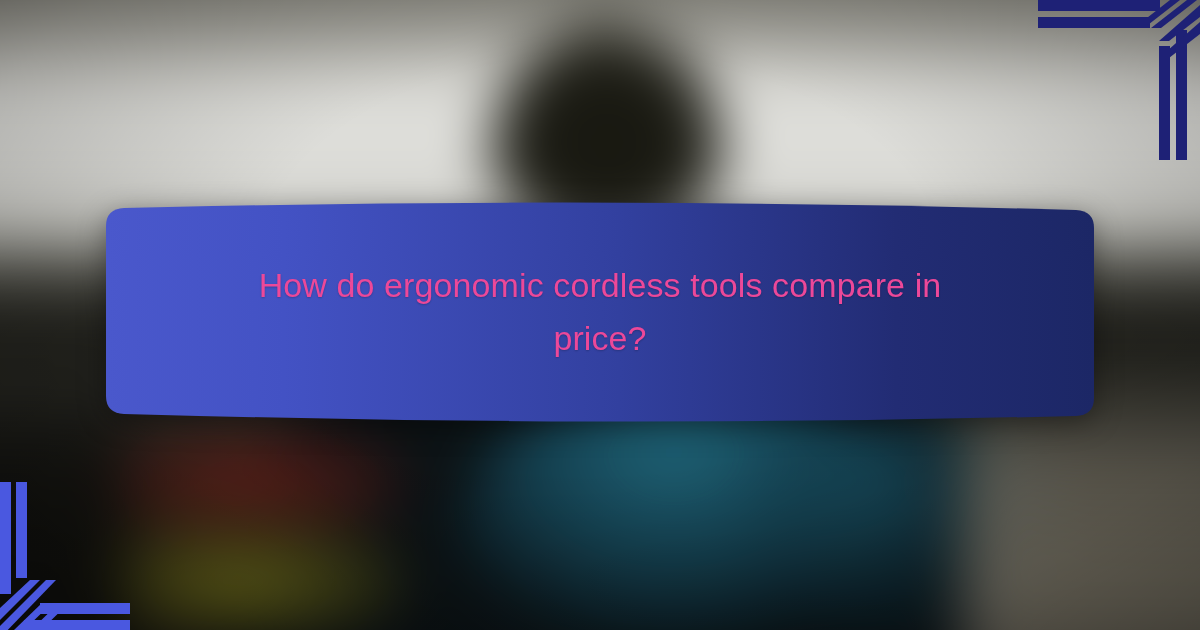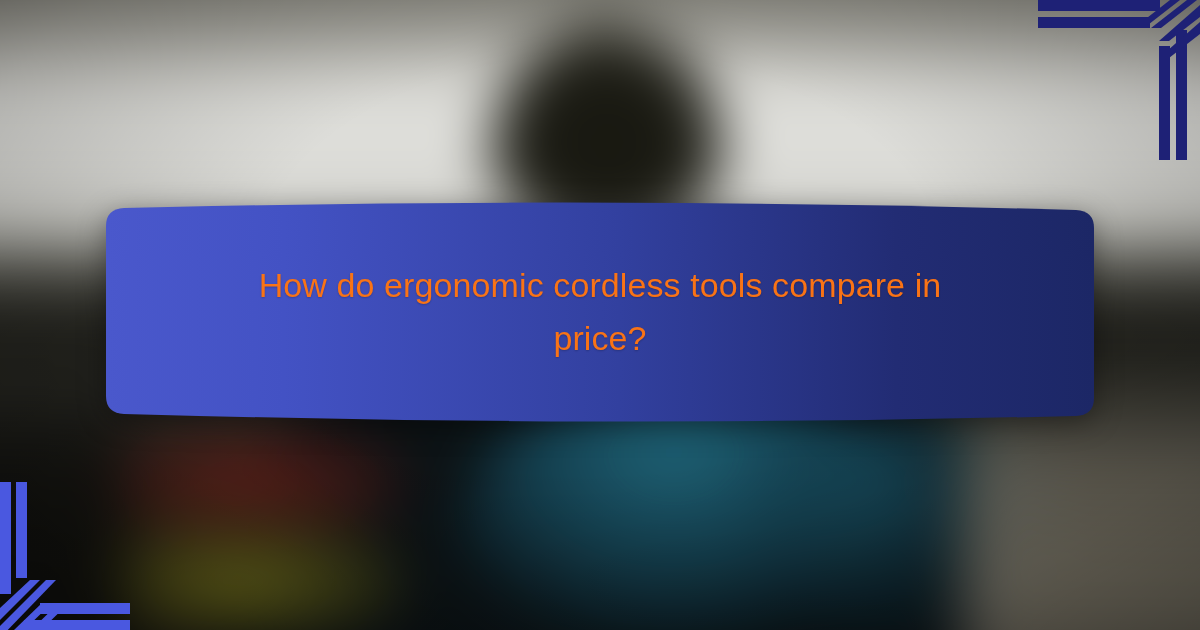--- a/index.html
+++ b/index.html
@@ -150,21 +150,21 @@
     justify-content: center;
     padding: 0 96px;
     box-sizing: border-box;
   }
   .card-text h1 {
     margin: 0;
     font-family: "Liberation Sans", "DejaVu Sans", sans-serif;
     font-size: 34px;
     line-height: 1.55;
     font-weight: 400;
-    color: #f97316;
+    color: #ec4899;
     text-align: center;
     letter-spacing: .1px;
     max-width: 780px;
     text-shadow: 0 1px 2px rgba(0,0,0,.20);
   }
 </style>
 </head>
 <body>
 
 <div id="stage">

